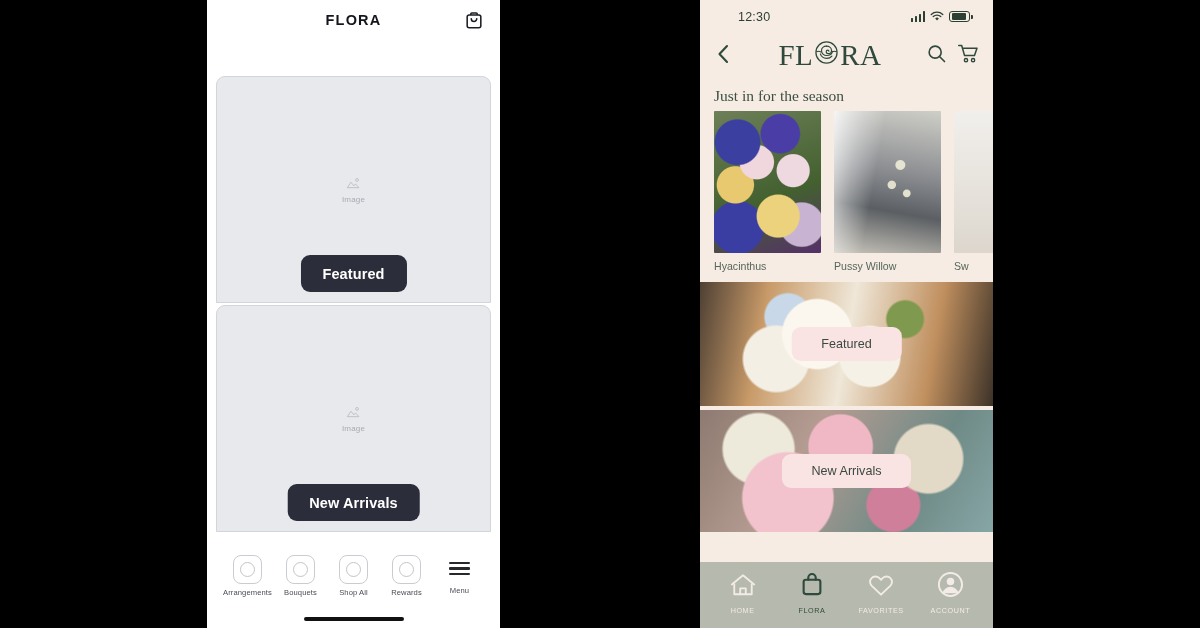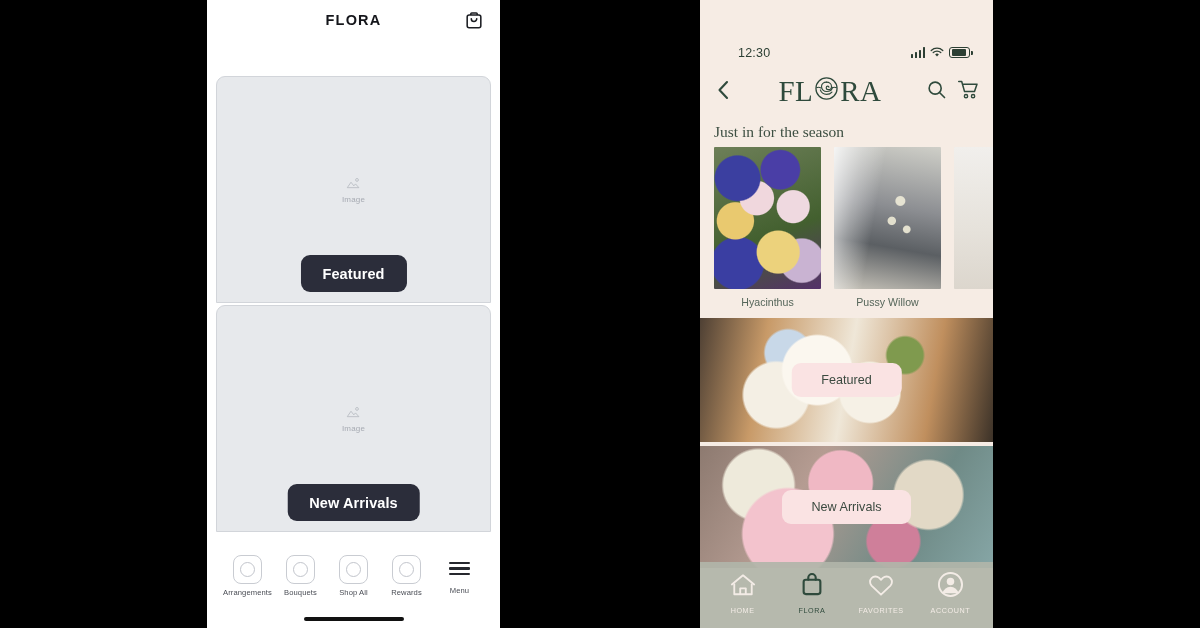--- a/index.html
+++ b/index.html
@@ -37,40 +37,40 @@
   .l-tab{display:flex;flex-direction:column;align-items:center;gap:4px;width:52px;}
   .l-tab-ic{width:27px;height:27px;border:1.4px solid #c9ccd2;border-radius:8px;display:flex;align-items:center;justify-content:center;}
   .l-tab-ic .circ{width:13px;height:13px;border:1.4px solid #c2c5cc;border-radius:50%;}
   .burger{display:flex;flex-direction:column;justify-content:center;gap:3.2px;width:27px;height:27px;align-items:center;}
   .burger span{display:block;width:21px;height:2.2px;background:#26282e;border-radius:1px;}
   .l-tab-lb{font-size:7.6px;color:#4a4d55;letter-spacing:.1px;white-space:nowrap;text-align:center;}
   .home-ind{position:absolute;left:50%;transform:translateX(-50%);bottom:7px;width:100px;height:4.5px;background:#111;border-radius:3px;}
 
   
   .phone-right{position:absolute;left:700px;top:0;width:293px;height:628px;background:#f6ece4;overflow:hidden;}
-  .r-status{height:33px;display:flex;align-items:center;justify-content:space-between;padding:0 20px 0 38px;box-sizing:border-box;margin-top:36px;}
+  .r-status{height:33px;display:flex;align-items:center;justify-content:space-between;padding:0 20px 0 38px;box-sizing:border-box;}
   .r-time{font-size:12.5px;color:#2c3f33;letter-spacing:.2px;}
   .bars.g i{background:#2c3f33;}
   .batt.g{border-color:#2c3f33;} .batt.g span{background:#2c3f33;} .batt-tip.g{background:#2c3f33;}
 
   .r-appbar{height:45px;display:flex;align-items:center;justify-content:space-between;padding:0 14px 0 14px;box-sizing:border-box;}
   .r-logo{display:flex;align-items:center;justify-content:center;gap:0px;flex:1;}
   .logo-txt{font-family:"Liberation Serif",serif;font-size:29px;color:#2f4a3c;letter-spacing:.5px;line-height:1;}
   .r-right-ic{display:flex;align-items:center;gap:10px;}
 
   .r-tabs{display:flex;align-items:flex-end;gap:16px;padding:3px 14px 0;}
   .r-tab{font-size:11.5px;color:#8a9b8f;padding-bottom:2px;white-space:nowrap;}
   .r-tab.active{color:#2f4a3c;font-weight:bold;border-bottom:1.6px solid #2f4a3c;}
 
   .r-section-title{font-family:"Liberation Serif",serif;font-size:15.5px;color:#3d4f42;padding:9px 14px 6px;}
 
   .r-rail{display:flex;gap:13px;padding:0 0 0 14px;}
   .r-prod{width:107px;flex:0 0 auto;}
   .r-thumb{width:107px;height:142px;border-radius:1px;overflow:hidden;position:relative;}
-  .r-pname{font-size:10.6px;color:#55665a;text-align:center;margin-top:7px;white-space:nowrap;overflow:hidden;}
+  .r-pname{font-size:10.6px;color:#55665a;text-align:left;margin-top:7px;white-space:nowrap;overflow:hidden;}
 
   .r-banner{position:relative;width:293px;height:124px;overflow:hidden;margin-top:10px;}
   .r-banner.second{margin-top:4px;height:122px;}
   .r-chip{position:absolute;left:50%;top:50%;transform:translate(-50%,-50%);background:#fae3e3;color:#3b4a40;
           font-size:12.6px;border-radius:9px;padding:10px 30px;white-space:nowrap;}
 
   .r-tabbar{position:absolute;left:0;right:0;bottom:0;height:66px;background:rgba(176,181,169,.93);
             display:flex;align-items:center;justify-content:space-around;padding:0 8px 4px;box-sizing:border-box;}
   .r-nav{display:flex;flex-direction:column;align-items:center;gap:4px;width:58px;}
   .r-nav-lb{font-size:7.2px;letter-spacing:.6px;color:#f3ece6;}

